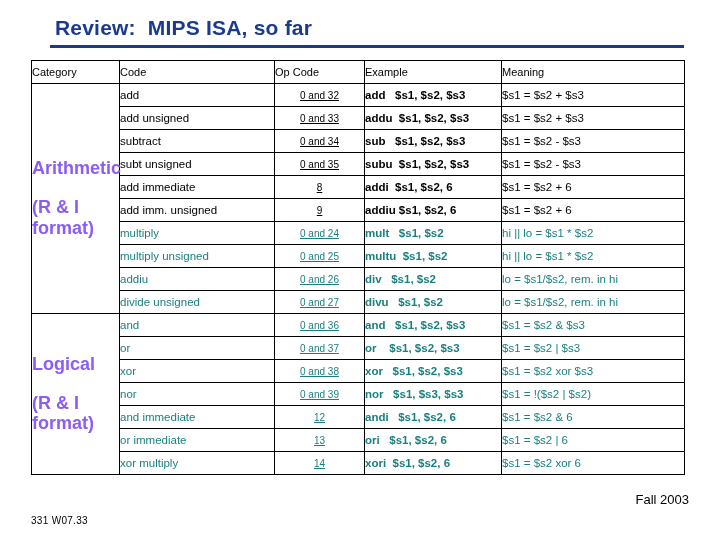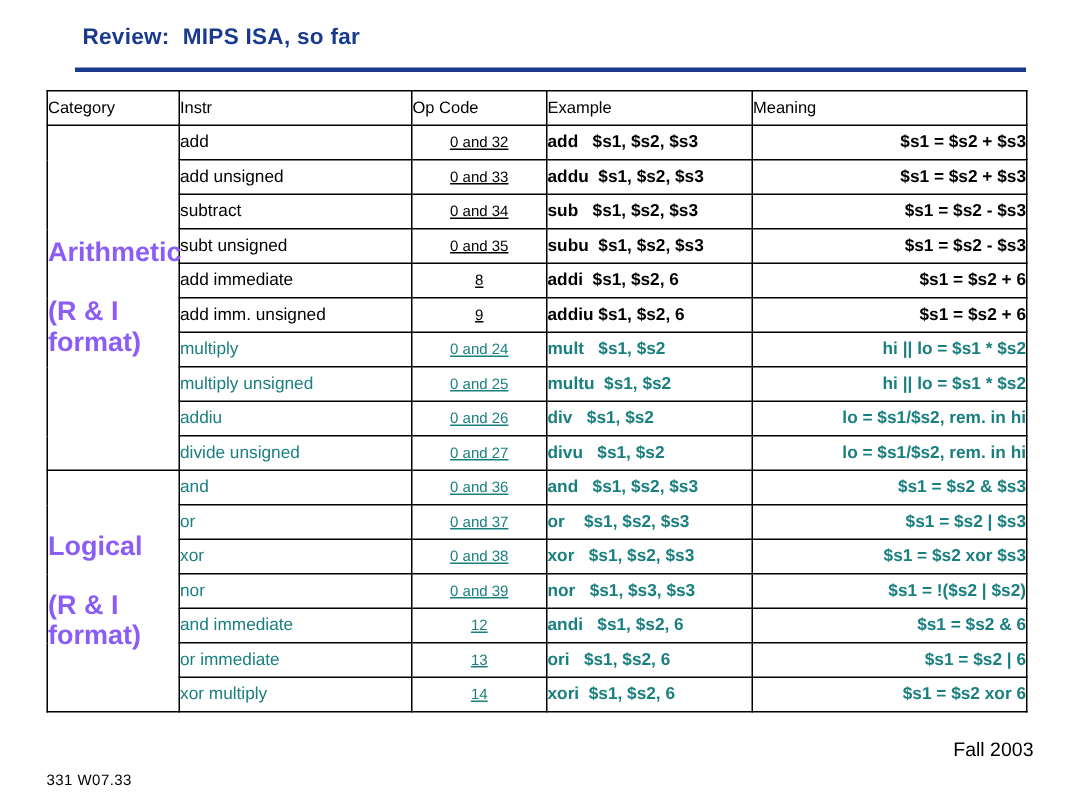--- a/index.html
+++ b/index.html
@@ -17,21 +17,21 @@
   .slide {
     position: absolute;
     left: 0; top: 0;
     width: 720px;
     height: 540px;
   }
   .title {
     position: absolute;
     left: 55px;
     top: 16px;
-    font-size: 15px;
+    font-size: 21px;
     font-weight: bold;
     color: #1a3a8f;
     letter-spacing: 0.2px;
     white-space: pre;
   }
   .title-rule {
     position: absolute;
     left: 50px;
     top: 45px;
     width: 634px;
@@ -85,23 +85,23 @@
   }
   .c-ex {
     font-size: 11.5px;
     font-weight: bold;
     padding-left: 5px;
     text-align: left;
     white-space: pre;
   }
   .c-mean {
     font-size: 11.5px;
-    font-weight: bold;
+    font-weight: normal;
     padding-left: 5px;
-    text-align: right;
+    text-align: left;
     white-space: pre;
   }
   .black { color: #000000; }
   .teal  { color: #1a7f7f; }
   .footer-left {
     position: absolute;
     left: 31px;
     top: 515px;
     font-size: 10px;
     color: #000000;
@@ -135,21 +135,21 @@
       <colgroup>
         <col class="c1">
           <col class="c2">
           <col class="c3">
           <col class="c4">
           <col class="c5">
       </colgroup>
       <thead>
         <tr>
           <th class="hdr">Category</th>
-          <th class="hdr">Instr</th>
+          <th class="hdr">Code</th>
           <th class="hdr">Op Code</th>
           <th class="hdr">Example</th>
           <th class="hdr">Meaning</th>
         </tr>
       </thead>
       <tbody>
           <tr>
             <td class="cat-cell" rowspan="10">
               <div>Arithmetic</div>
               <div style="margin-top: 18px;">(R &amp; I format)</div>

